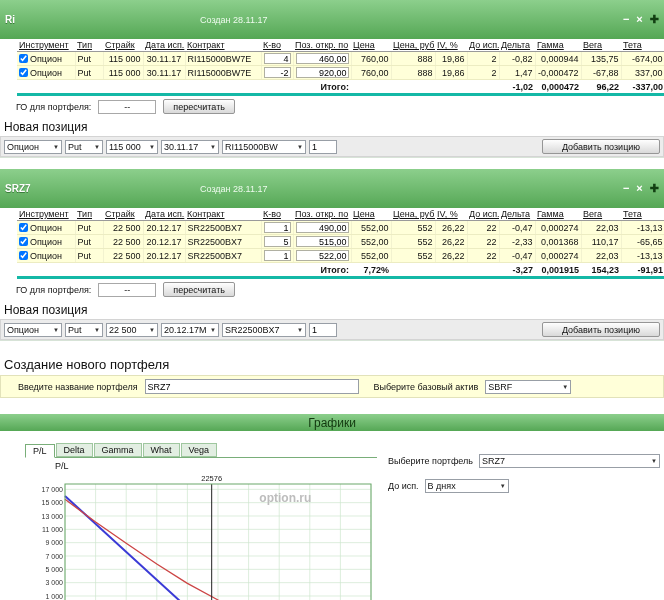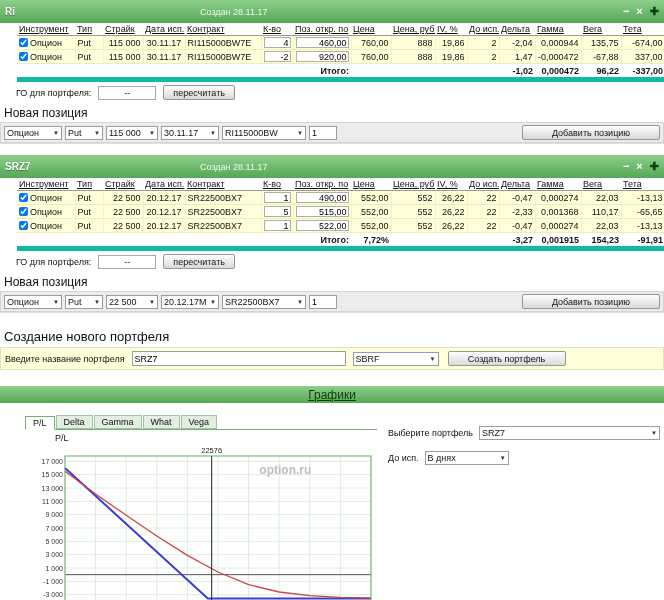--- a/index.html
+++ b/index.html
@@ -1,48 +1,48 @@
 <!DOCTYPE html>
 <html><head>
 <meta charset="utf-8">
 <style>
   html,body{margin:0;padding:0;}
   body{width:664px;background:#fff;color:#111;font-family:"Liberation Sans",sans-serif;font-size:9px;}
   .panel{margin-bottom:11px;border-bottom:1px solid #d7e3d7;}
-  .titlebar{height:15px;background:linear-gradient(#8ccf8c,#55a755);display:flex;align-items:center;position:relative;padding:4px 5px;}
+  .titlebar{height:15px;background:linear-gradient(#8ccf8c,#55a755);display:flex;align-items:center;position:relative;padding:12px 5px;}
   .tb-title{color:#fff;font-weight:bold;font-size:10px;text-shadow:0 1px 0 #3c7c3c;}
   .tb-created{position:absolute;left:200px;color:#eefbee;font-size:9px;}
   .tb-icons{margin-left:auto;display:flex;gap:7px;align-items:center;}
   .tbi{color:#fff;font-weight:bold;font-size:11px;line-height:11px;cursor:pointer;}
   .tbi.add{color:#123f12;}
   table.ptable{border-collapse:collapse;table-layout:fixed;width:664px;margin-left:17px;}
   .ptable th{font-weight:normal;text-decoration:underline;background:#fff;border-bottom:1px solid #9a9a9a;padding:1px 2px;font-size:9px;text-align:left;white-space:nowrap;overflow:hidden;cursor:pointer;}
   .ptable td{background:#ffffd9;border-bottom:1px solid #ececc2;border-right:1px solid #f2f2cf;padding:1px 2px;font-size:9px;white-space:nowrap;overflow:hidden;height:11px;}
   .num{text-align:right;}
   .ctr{text-align:center;}
   .ins-cell{display:flex;align-items:center;gap:2px;}
   .ins-cell input{width:9px;height:9px;margin:0;}
   .inbox{display:block;width:100%;box-sizing:border-box;background:#fff;border:1px solid #b0b0a2;height:11px;font-size:9px;text-align:right;padding:0 1px;font-family:"Liberation Sans",sans-serif;}
-  .trow-total td{background:#fff;font-weight:bold;border-right:none;border-bottom:5px solid #14b8a6;}
+  .trow-total td{background:#fff;font-weight:bold;border-right:none;border-bottom:3px solid #14b8a6;}
   .go-row{display:flex;align-items:center;gap:7px;padding:3px 16px;background:#fff;}
   .go-box{display:inline-block;width:56px;text-align:center;border:1px solid #a8a8a8;background:#fff;height:12px;line-height:12px;}
   .btn{display:inline-flex;align-items:center;justify-content:center;background:linear-gradient(#fefefe,#d9d9d9);border:1px solid #969696;border-radius:2px;font-size:9px;height:15px;padding:0 9px;box-sizing:border-box;cursor:pointer;font-family:"Liberation Sans",sans-serif;}
   .np-title{font-size:12px;padding:3px 4px 2px;}
   .np-row{display:flex;align-items:center;gap:3px;background:#ececec;border:1px solid #d4d4d4;padding:2px 3px;}
   .dd{display:inline-flex;align-items:center;justify-content:space-between;background:#fff;border:1px solid #989ea6;height:14px;box-sizing:border-box;padding:0 2px;gap:3px;cursor:pointer;}
   .dd-ar{font-size:6px;color:#333;}
   .w-ins{width:58px}.w-type{width:38px}.w-strike{width:52px}.w-date{width:58px}.w-contract{width:84px}
   .w-asset{width:86px}.w-portfolio{flex:1;margin-left:6px}.w-days{width:84px;margin-left:6px}
   .qty-input{width:22px;height:12px;border:1px solid #989ea6;font-size:9px;padding:0 2px;font-family:"Liberation Sans",sans-serif;}
-  .np-add{margin-left:auto;width:138px;}
+  .np-add{margin-left:auto;width:118px;}
   .create-title{font-size:13px;padding:5px 4px 3px;}
-  .create-row{display:flex;align-items:center;gap:7px;background:#ffffd9;border:1px solid #e2e2ba;padding:3px 4px;}
+  .create-row{display:flex;align-items:center;gap:7px;background:#ffffd9;border:1px solid #e2e2ba;padding:3px 17px;}
   .name-input{width:208px;height:13px;border:1px solid #989ea6;font-size:9px;padding:0 2px;font-family:"Liberation Sans",sans-serif;}
   .create-btn{width:118px;margin-left:2px;}
-  .charts-bar{height:17px;margin-top:16px;background:linear-gradient(#8ccf8c,#55a755);display:flex;align-items:center;justify-content:center;font-size:12px;color:#12390f;text-decoration:underline;}
+  .charts-bar{height:17px;margin-top:16px;background:linear-gradient(#8ccf8c,#55a755);display:flex;align-items:center;justify-content:center;font-size:12px;color:#12390f;}
   .charts-wrap{display:flex;margin-top:12px;padding-left:25px;gap:11px;}
   .chart-col{width:352px;}
   .right-col{flex:1;margin-right:4px;}
   .tabs{display:flex;align-items:flex-end;border-bottom:1px solid #79ae79;}
   .tab{background:#e2eee2;border:1px solid #9fc79f;padding:1px 7px;margin-right:1px;font-size:9px;cursor:pointer;}
   .tab.active{background:#fff;border-color:#79ae79;border-bottom:1px solid #fff;margin-bottom:-1px;}
   .pl-label{font-size:9px;margin:3px 0 1px 30px;}
   .chart-box svg{display:block;}
   .rp-row{display:flex;align-items:center;margin-top:11px;}
 </style>
@@ -113,21 +113,21 @@
         <td>
             <input class="inbox" value="4" style="">
           </td>
         <td>
             <input class="inbox" value="460,00" style="">
           </td>
         <td class="num">760,00</td>
         <td class="num">888</td>
         <td class="num">19,86</td>
         <td class="num">2</td>
-        <td class="num">-2,04</td>
+        <td class="num">-0,82</td>
         <td class="num">0,000944</td>
         <td class="num">135,75</td>
         <td class="num">-674,00</td>
         <td></td>
       </tr>
       <tr>
         <td>
             <span class="ins-cell">
               <input type="checkbox" checked="" style="">
               <span>Опцион</span>
@@ -377,25 +377,25 @@
       </span>
     <input class="qty-input" value="1" style="">
     <span class="btn np-add">Добавить позицию</span>
   </div>
 </section>
 
 <div class="create-title">Создание нового портфеля</div>
 <div class="create-row">
   <span>Введите название портфеля</span>
   <input class="name-input" value="SRZ7" style="">
+  <span style="margin-left:8px">Выберите базовый актив</span>
   <span class="dd w-asset">
       <span>SBRF</span>
       <span class="dd-ar">▼</span>
     </span>
-  <span class="btn create-btn">Создать портфель</span>
 </div>
 
 <div class="charts-bar">
     <span>Графики</span>
   </div>
 
 <div class="charts-wrap">
   <div class="chart-col">
     <div class="tabs">
       <span class="tab active">P/L</span>

